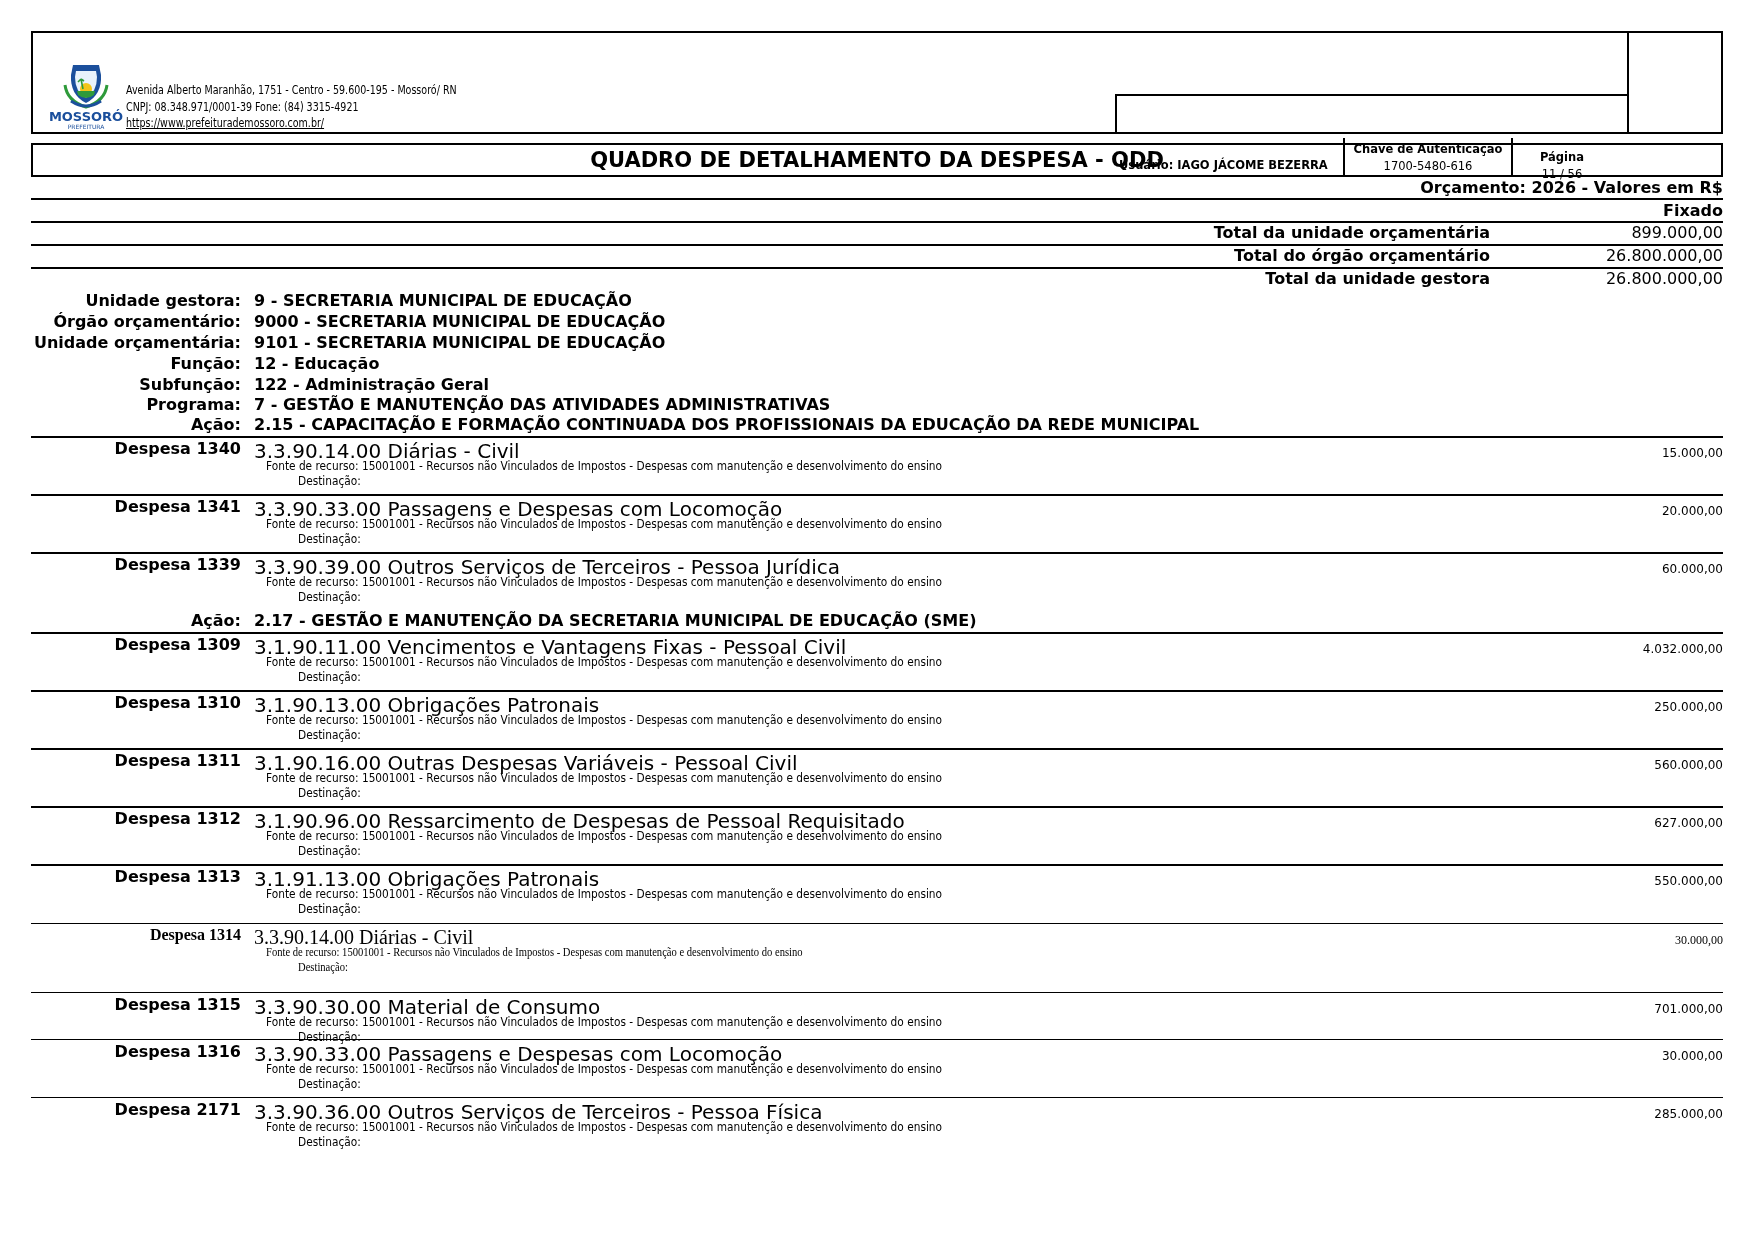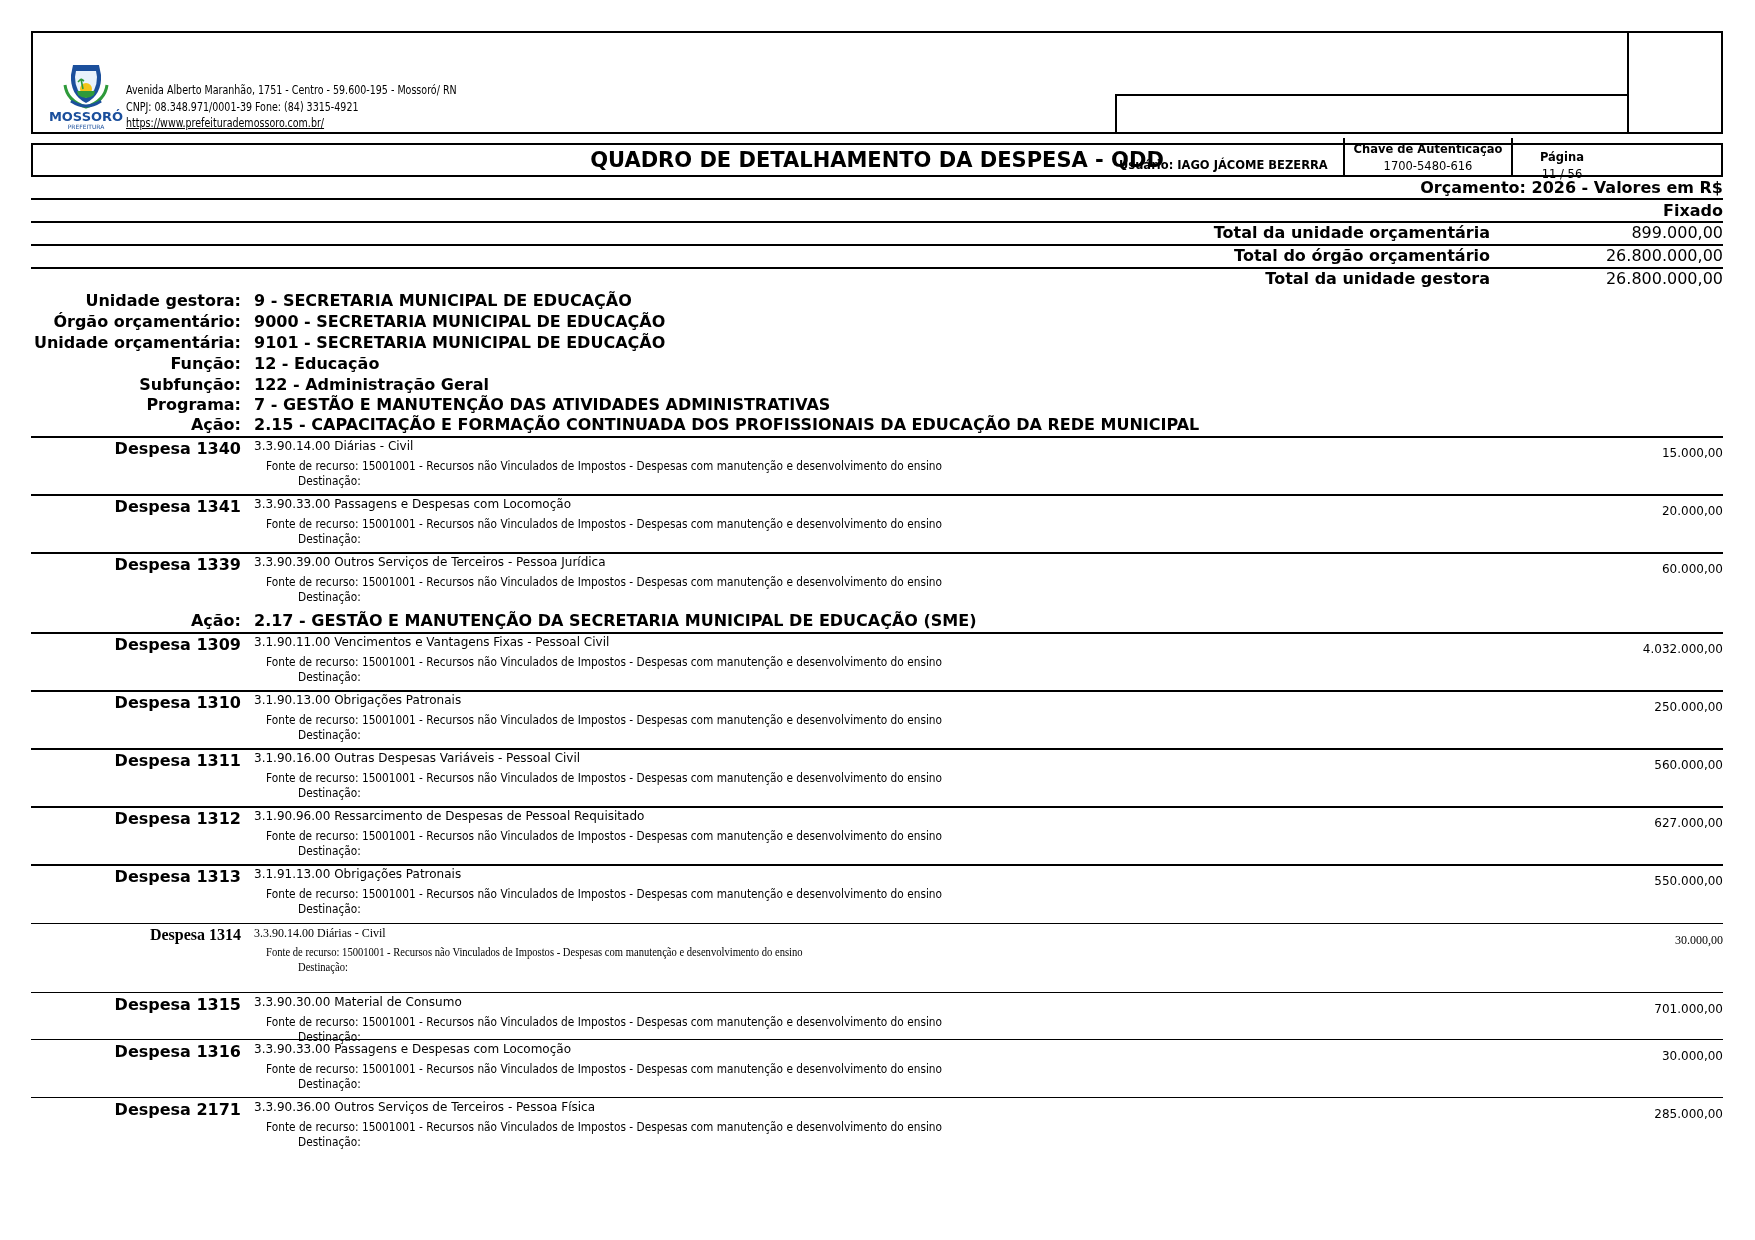--- a/index.html
+++ b/index.html
@@ -38,21 +38,21 @@
 
   
   .info-row { position: absolute; left: 0; height: 21px; font-size: 16px; font-weight: bold; white-space: nowrap; }
   .info-lbl-wrap { position: absolute; left: 0; width: 241px; text-align: right; }
   .info-val { position: absolute; left: 254px; }
 
   
   .exp { position: absolute; left: 31px; width: 1692px; height: 58px; }
   .exp-line { position: absolute; left: 0; top: 0; width: 100%; height: 1.5px; background: #000; }
   .exp-label { position: absolute; left: 0; width: 210px; top: 3px; text-align: right; font-size: 16px; font-weight: bold; white-space: nowrap; }
-  .exp-desc { position: absolute; left: 223px; top: 3px; font-size: 12px; white-space: nowrap; }
+  .exp-desc { position: absolute; left: 223px; top: 3px; font-size: 20px; white-space: nowrap; }
   .exp-fonte { position: absolute; left: 235px; top: 23px; font-size: 11.5px; white-space: nowrap; transform-origin: left top; transform: scaleX(0.92); }
   .exp-dest { position: absolute; left: 267px; top: 38px; font-size: 11.5px; white-space: nowrap; transform-origin: left top; transform: scaleX(0.92); }
   .exp-val { position: absolute; right: 0; top: 10px; font-size: 12px; white-space: nowrap; }
 </style>
 </head>
 <body>
 
 <div id="hdr" class="abs">
   <div id="logo" class="abs">
     <svg width="78" height="72" viewBox="0 0 78 72">

